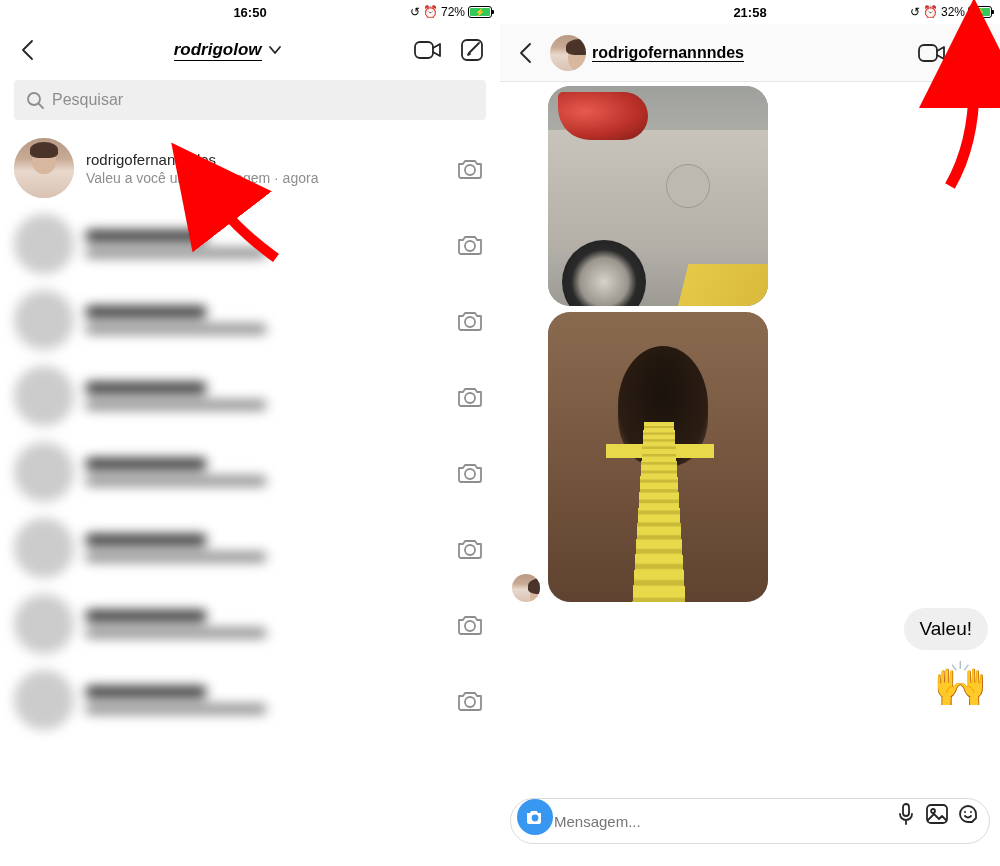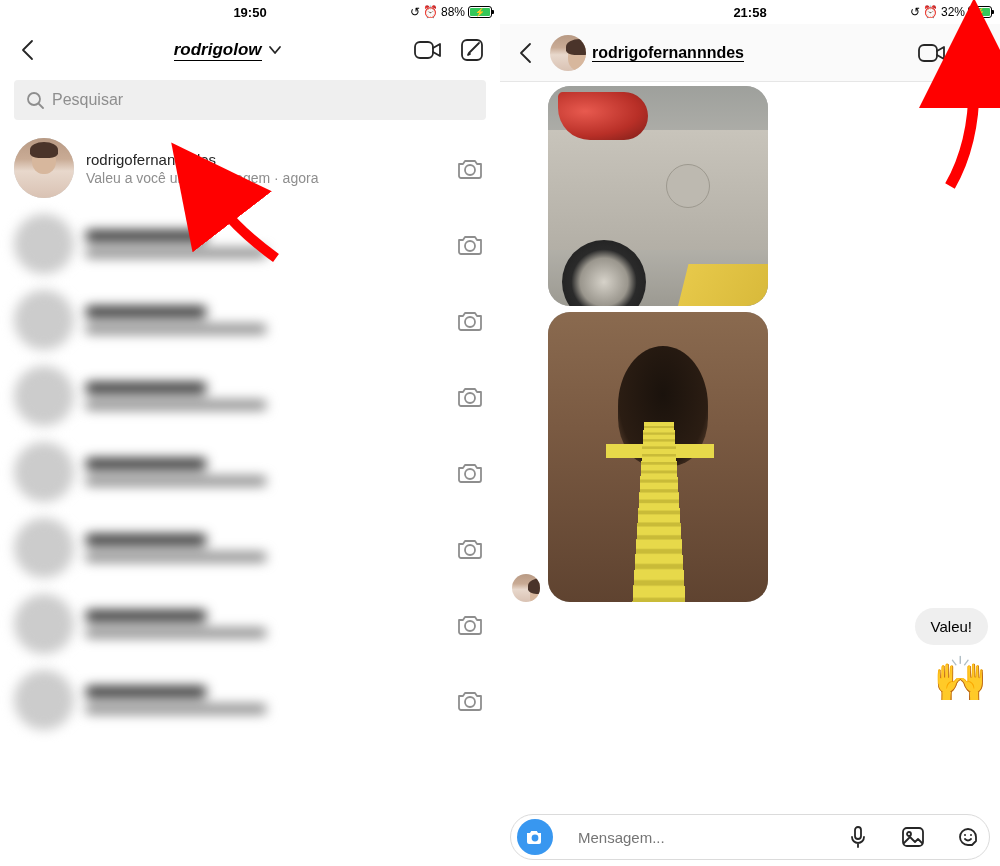--- a/index.html
+++ b/index.html
@@ -44,24 +44,24 @@
   .uname span{border-bottom:1.5px solid #000;}
   
   .chat{position:absolute;top:82px;bottom:56px;left:0;right:0;padding:4px 12px;overflow:hidden;}
   .msg-row{display:flex;align-items:flex-end;gap:8px;margin-bottom:6px;}
   .msg-row.left{justify-content:flex-start;}
   .msg-row.right{justify-content:flex-end;}
   .photo{border-radius:22px;overflow:hidden;background:#aaa;}
   .photo.p1{width:220px;height:220px;margin-left:36px;position:relative;}
   .photo.p2{width:220px;height:290px;position:relative;}
   .sender-av{width:28px;height:28px;border-radius:50%;overflow:hidden;position:relative;flex-shrink:0;}
-  .bubble{background:#efefef;border-radius:22px;padding:10px 16px;font-size:15px;max-width:70%;}
+  .bubble{background:#efefef;border-radius:22px;padding:10px 16px;font-size:19px;max-width:70%;}
   .hands{font-size:44px;text-align:right;padding-right:0px;margin-top:2px;}
   
-  .composer{position:absolute;bottom:6px;left:10px;right:10px;height:46px;border:1px solid #dbdbdb;border-radius:24px;display:flex;align-items:center;padding:0 6px;gap:25px;background:#fff;}
+  .composer{position:absolute;bottom:22px;left:10px;right:10px;height:46px;border:1px solid #dbdbdb;border-radius:24px;display:flex;padding:0 6px;gap:1px;background:#fff;}
   .cam-circ{width:36px;height:36px;border-radius:50%;background:#3897f0;display:flex;align-items:center;justify-content:center;}
   .composer input{flex:1;border:none;outline:none;font-size:15px;color:#999;background:transparent;}
   .cicon{width:30px;height:30px;display:flex;align-items:center;justify-content:center;}
   
   .arrow{position:absolute;pointer-events:none;}
   .arrow svg{overflow:visible;}
   
   .scene-car{position:absolute;inset:0;background:linear-gradient(180deg,#9ea09c 0%,#b6b5af 35%,#b9b7b0 65%,#9c9a92 100%);}
   .scene-car .tail{position:absolute;top:6px;left:10px;width:90px;height:48px;background:radial-gradient(ellipse at 30% 40%,#e85a4f 0%,#b82f27 60%,#7a1d18 100%);border-radius:6px 30px 30px 40px;}
   .scene-car .body{position:absolute;top:44px;left:0;right:0;height:120px;background:linear-gradient(180deg,#c8c4bb 0%,#b3afa6 100%);}
@@ -77,25 +77,25 @@
   .stroke-grey{stroke:#8e8e8e;stroke-width:1.8;fill:none;stroke-linecap:round;stroke-linejoin:round;}
   .stroke-blue{stroke:#3897f0;stroke-width:2;fill:none;stroke-linecap:round;stroke-linejoin:round;}
 </style>
 </head>
 <body>
 
 <div class="wrap">
 
   <div class="phone">
     <div class="status">
-      <span class="time">19:50</span>
+      <span class="time">16:50</span>
       <span class="right">
         <span>↺</span>
         <span>⏰</span>
-        <span>88%</span>
+        <span>72%</span>
         <span class="batt">
             <span class="fill"></span>
             <span class="bolt">⚡</span>
           </span>
       </span>
     </div>
 
     <div class="header">
       <div class="hbtn">
         <svg width="16" height="22" class="stroke">

